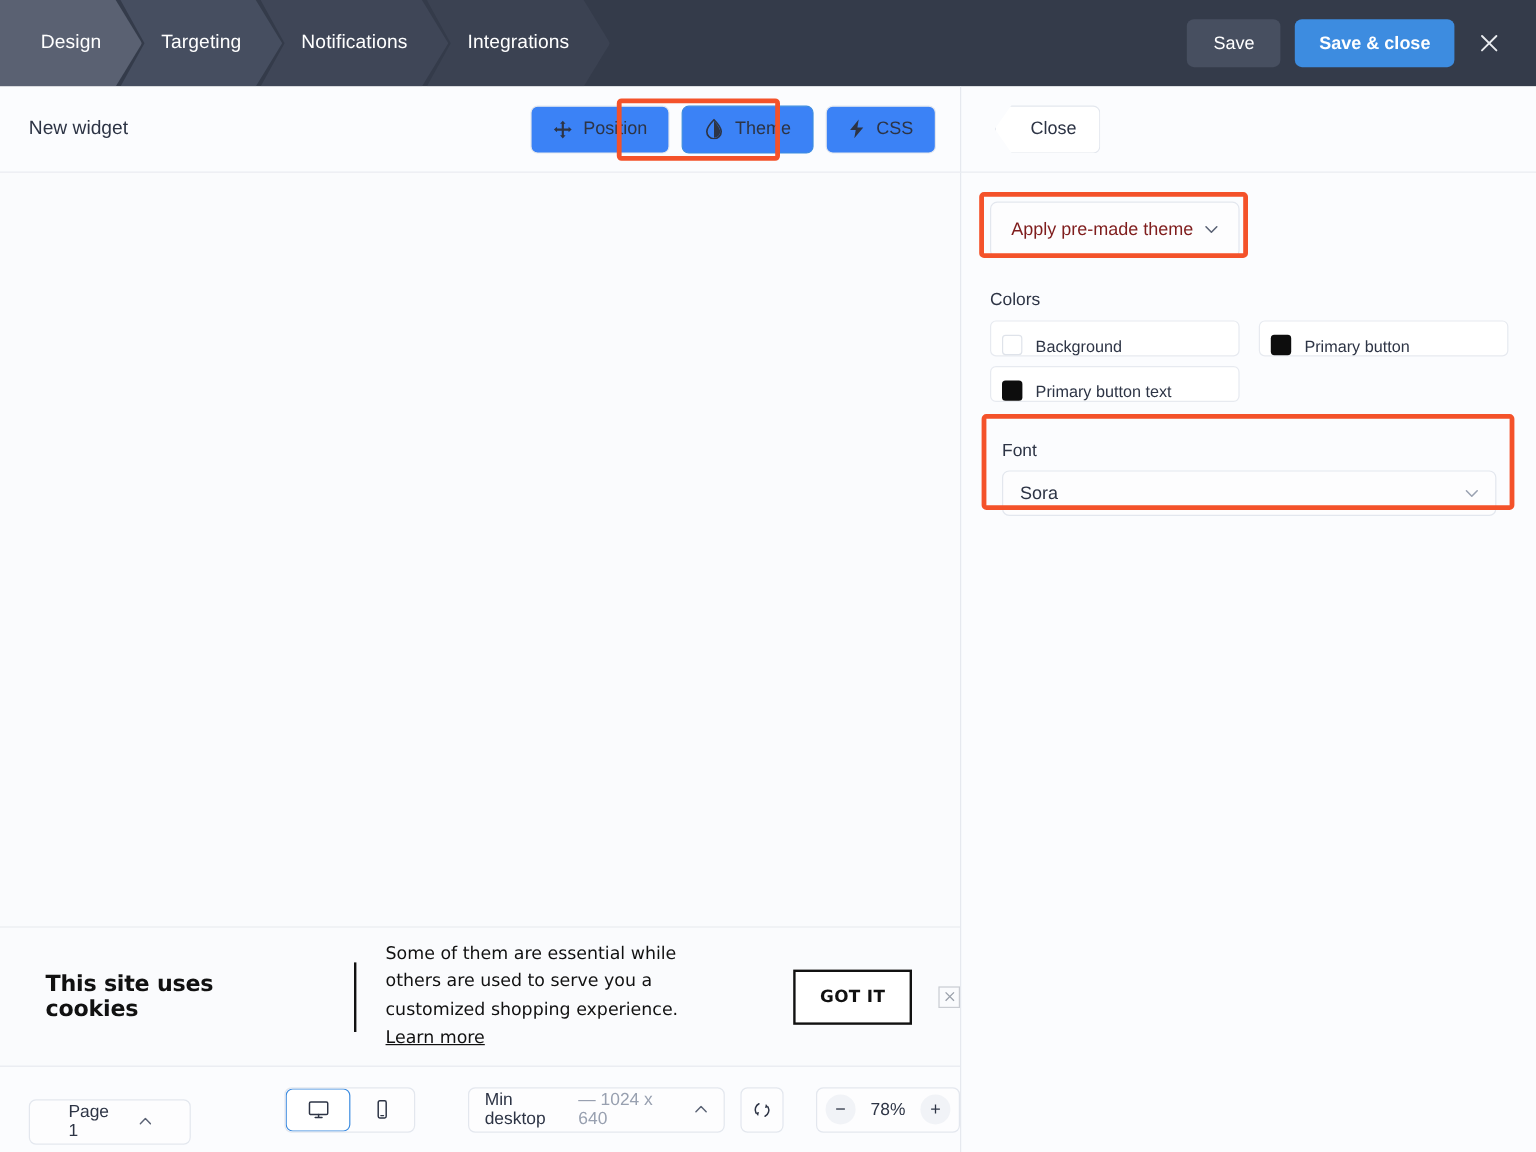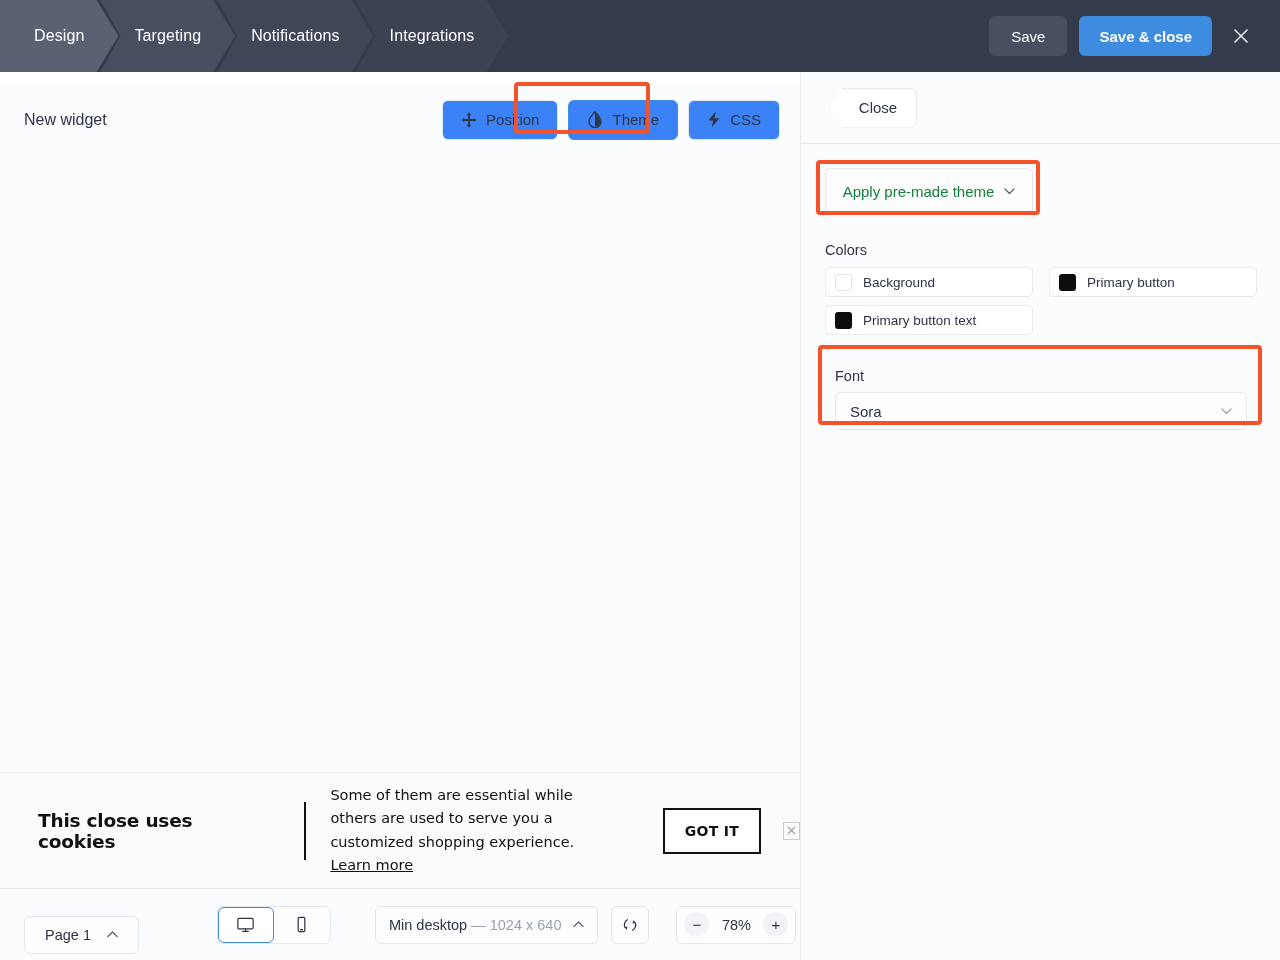--- a/index.html
+++ b/index.html
@@ -60,21 +60,21 @@
     cursor: pointer;
   }
   .btn-x {
     width: 34px; height: 34px;
     display: flex; align-items: center; justify-content: center;
     cursor: pointer; background: none; border: none;
   }
 
   
   .subbar {
-    position: absolute; left: 0; top: 84px;
+    position: absolute; left: 0; top: 72px;
     width: 800px; height: 72px;
     background: #fbfcfe;
     border-bottom: 1px solid #e6e9ef;
     display: flex; align-items: center;
   }
   .widget-name {
     margin-left: 24px;
     font-size: 16px; color: #2d3445;
   }
   .mode-group {
@@ -129,35 +129,35 @@
     border-left: 1px solid #e6e9ef;
     padding: 24px;
   }
   .premade {
     width: 208px; height: 47px;
     background: #fdfdfe;
     border: 1px solid #e3e7ee;
     border-radius: 6px;
     display: flex; align-items: center; justify-content: center;
     gap: 10px;
-    font-size: 15px; color: #15803d;
+    font-size: 15px; color: #7f1d1d;
     font-family: inherit;
     cursor: pointer;
   }
   .sect-label {
     font-size: 14.5px; color: #2d3445;
     margin: 27px 0 9px 0;
   }
   .color-grid {
     display: grid;
     grid-template-columns: 208px 208px;
     gap: 8px 16px;
   }
   .color-row {
-    display: flex; align-items: center; gap: 11px;
+    display: flex; align-items: flex-end; gap: 11px;
     height: 30px;
     background: #fff;
     border: 1px solid #e7eaf0;
     border-radius: 5px;
     padding: 0 9px;
     font-size: 13.5px; color: #2d3445;
     cursor: pointer;
   }
   .swatch {
     width: 17px; height: 17px;
@@ -231,21 +231,21 @@
   
   .bottombar {
     position: absolute; left: 0; top: 888px;
     width: 800px; height: 72px;
     background: #fbfcfe;
     border-top: 1px solid #e6e9ef;
     display: flex; align-items: center;
   }
   .page-sel {
     margin-left: 24px;
-    height: 38px; padding: 0 20px;
+    height: 38px; padding: 0 32px;
     background: #fdfdfe; border: 1px solid #e3e7ee;
     border-radius: 6px;
     display: flex; align-items: center; gap: 16px;
     font-size: 14.5px; color: #2d3445;
     font-family: inherit; cursor: pointer; margin-top: 20px;
   }
   .dev-group {
     margin-left: 78px;
     display: flex; height: 38px;
     border: 1px solid #e3e7ee; border-radius: 6px;
@@ -384,21 +384,21 @@
         <path d="M1 1 L5.5 5.5 L10 1" stroke="#9aa2b1" stroke-width="1.3" fill="none" stroke-linecap="round" stroke-linejoin="round"></path>
       </svg>
     </div>
   </div>
 </div>
 <div class="anno" style="left:816px; top:160px; width:224px; height:55px;"></div>
 <div class="anno" style="left:818px; top:345px; width:444px; height:80px;"></div>
 
 <div class="canvas">
   <div class="cookie">
-    <div class="cookie-title">This close uses cookies</div>
+    <div class="cookie-title">This site uses cookies</div>
     <div class="cookie-div"></div>
     <div class="cookie-text">
       <span>Some of them are essential while others are used to serve you a customized shopping experience. </span><a href="#">Learn more</a>
     </div>
     <button class="gotit">GOT IT</button>
     <div class="cookie-x">
       <svg width="9" height="9" viewBox="0 0 9 9">
         <path d="M1 1 L8 8 M8 1 L1 8" stroke="#9aa0aa" stroke-width="1.1" fill="none"></path>
       </svg>
     </div>

